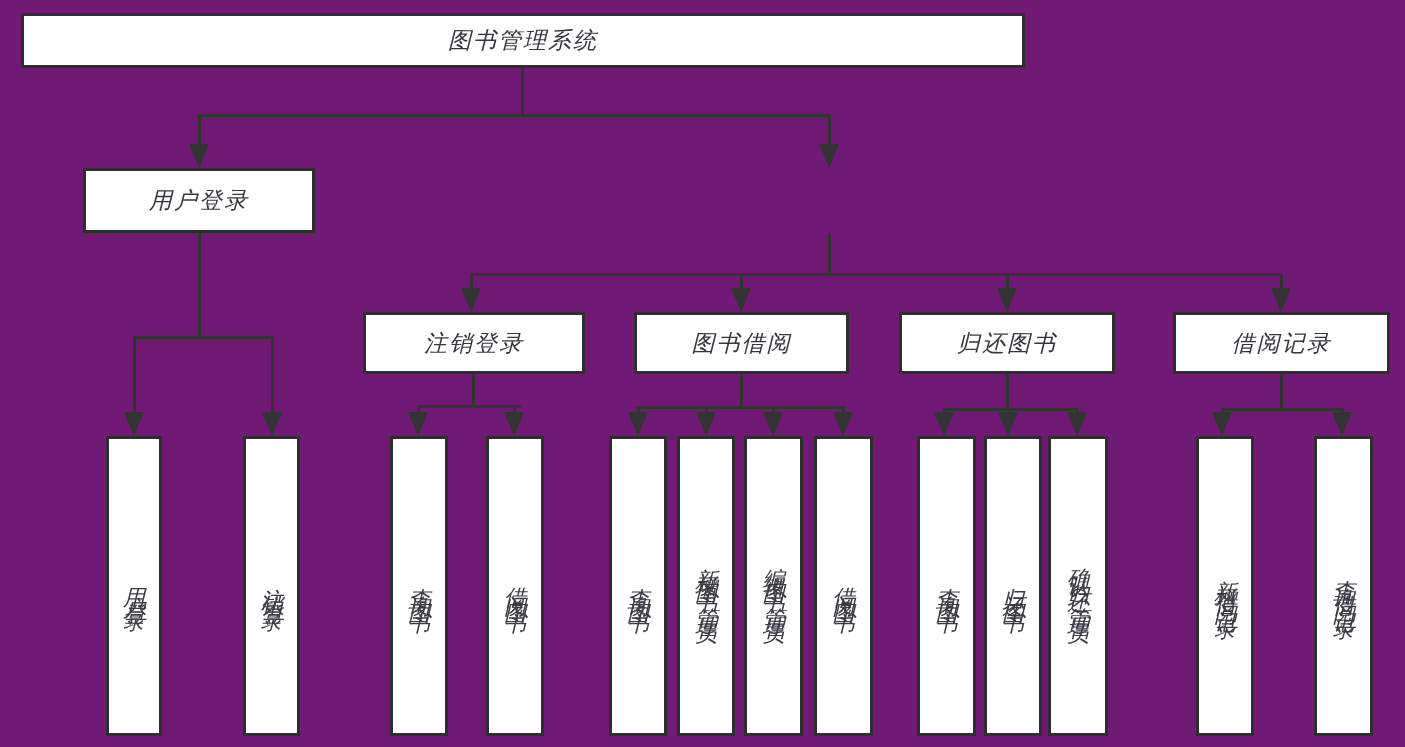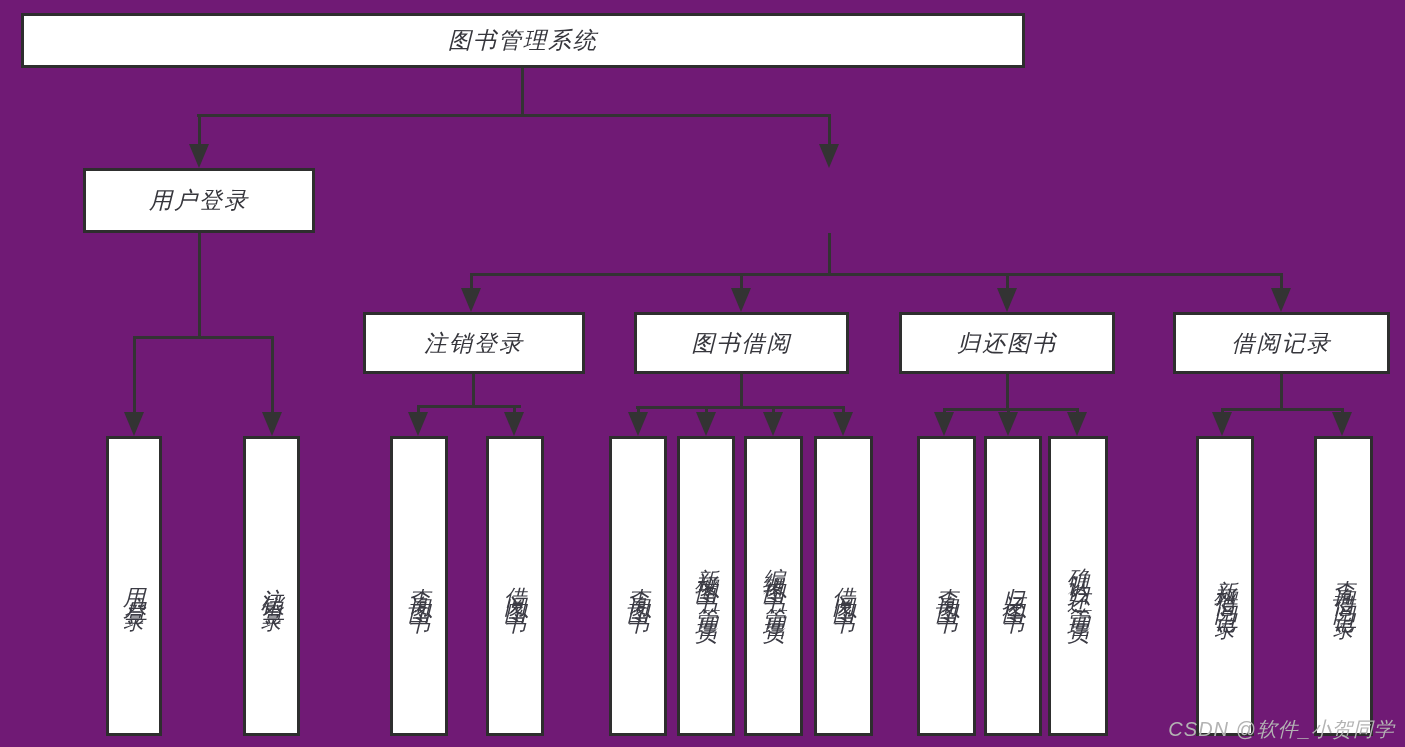--- a/index.html
+++ b/index.html
@@ -154,15 +154,14 @@
     <span class="label">确认归还（管理员）</span>
   </div>
 
   <div class="box vbox" style="left:1196px;top:436px;width:58px;height:300px">
     <span class="label">新增借阅记录</span>
   </div>
   <div class="box vbox" style="left:1314px;top:436px;width:59px;height:300px">
     <span class="label">查询借阅记录</span>
   </div>
 
-  <div class="watermark">CSDN @软件_小贺同学</div>
 
 </div>
 
 </body></html>

